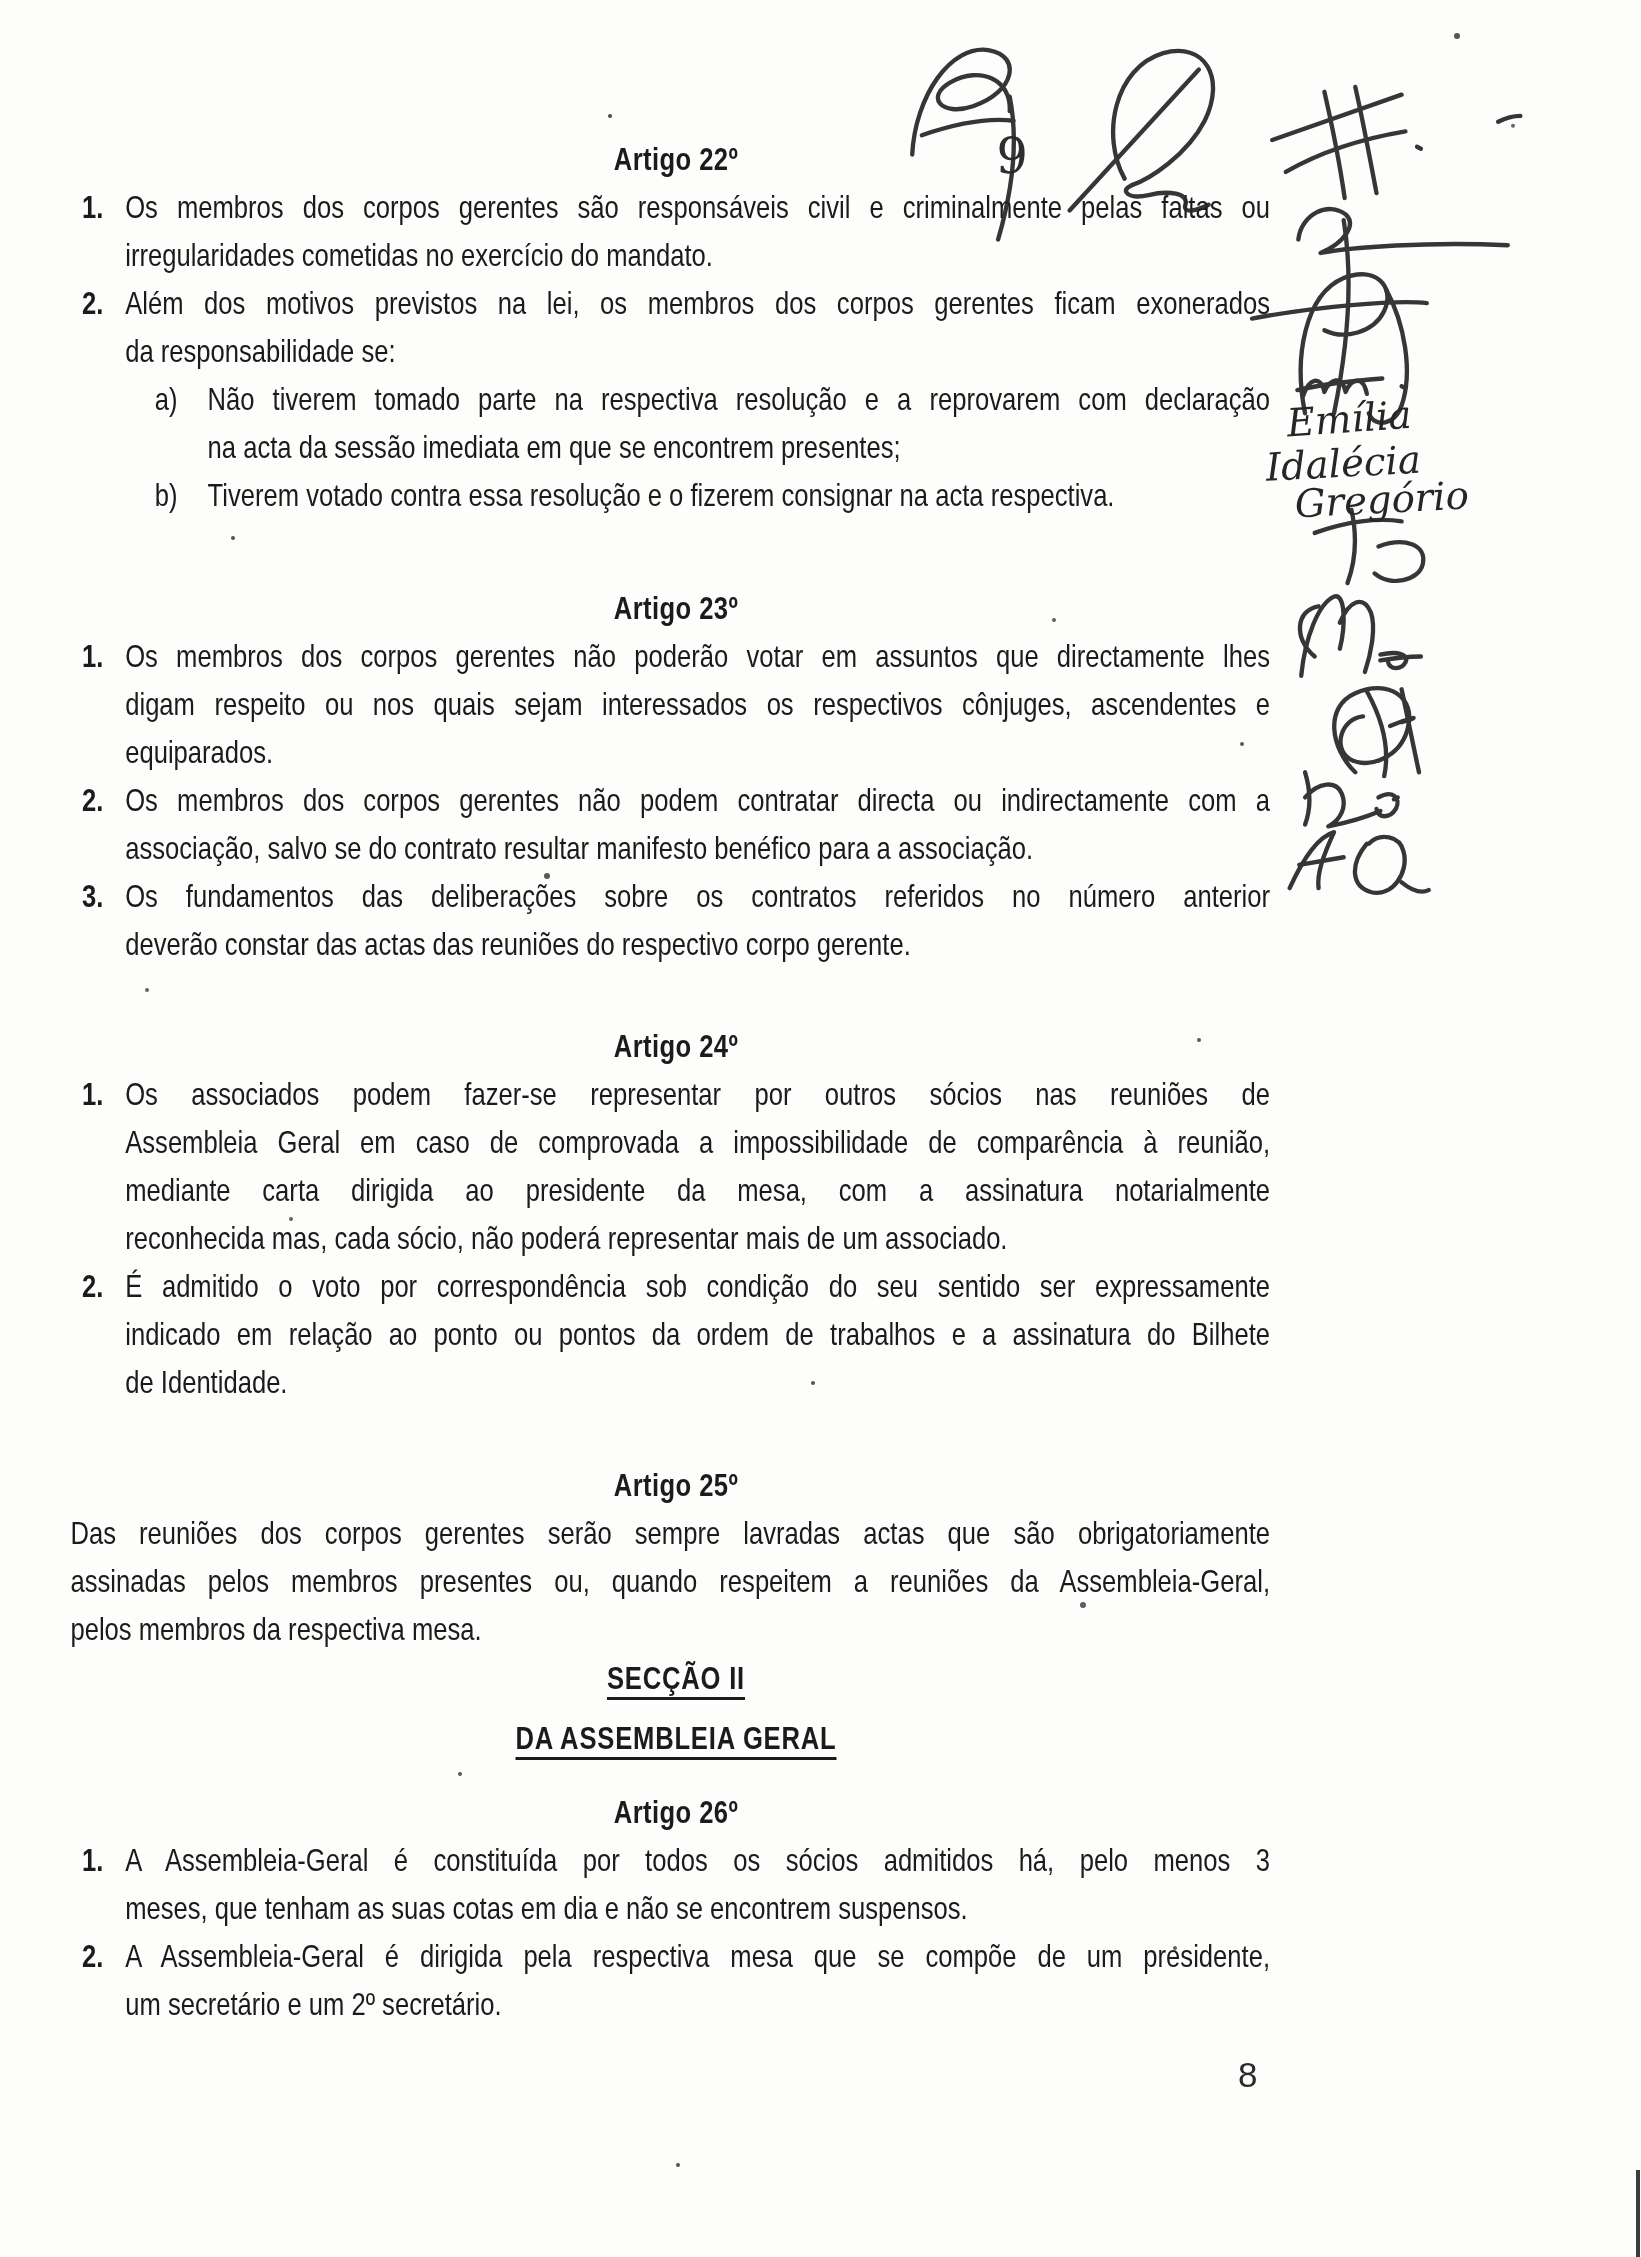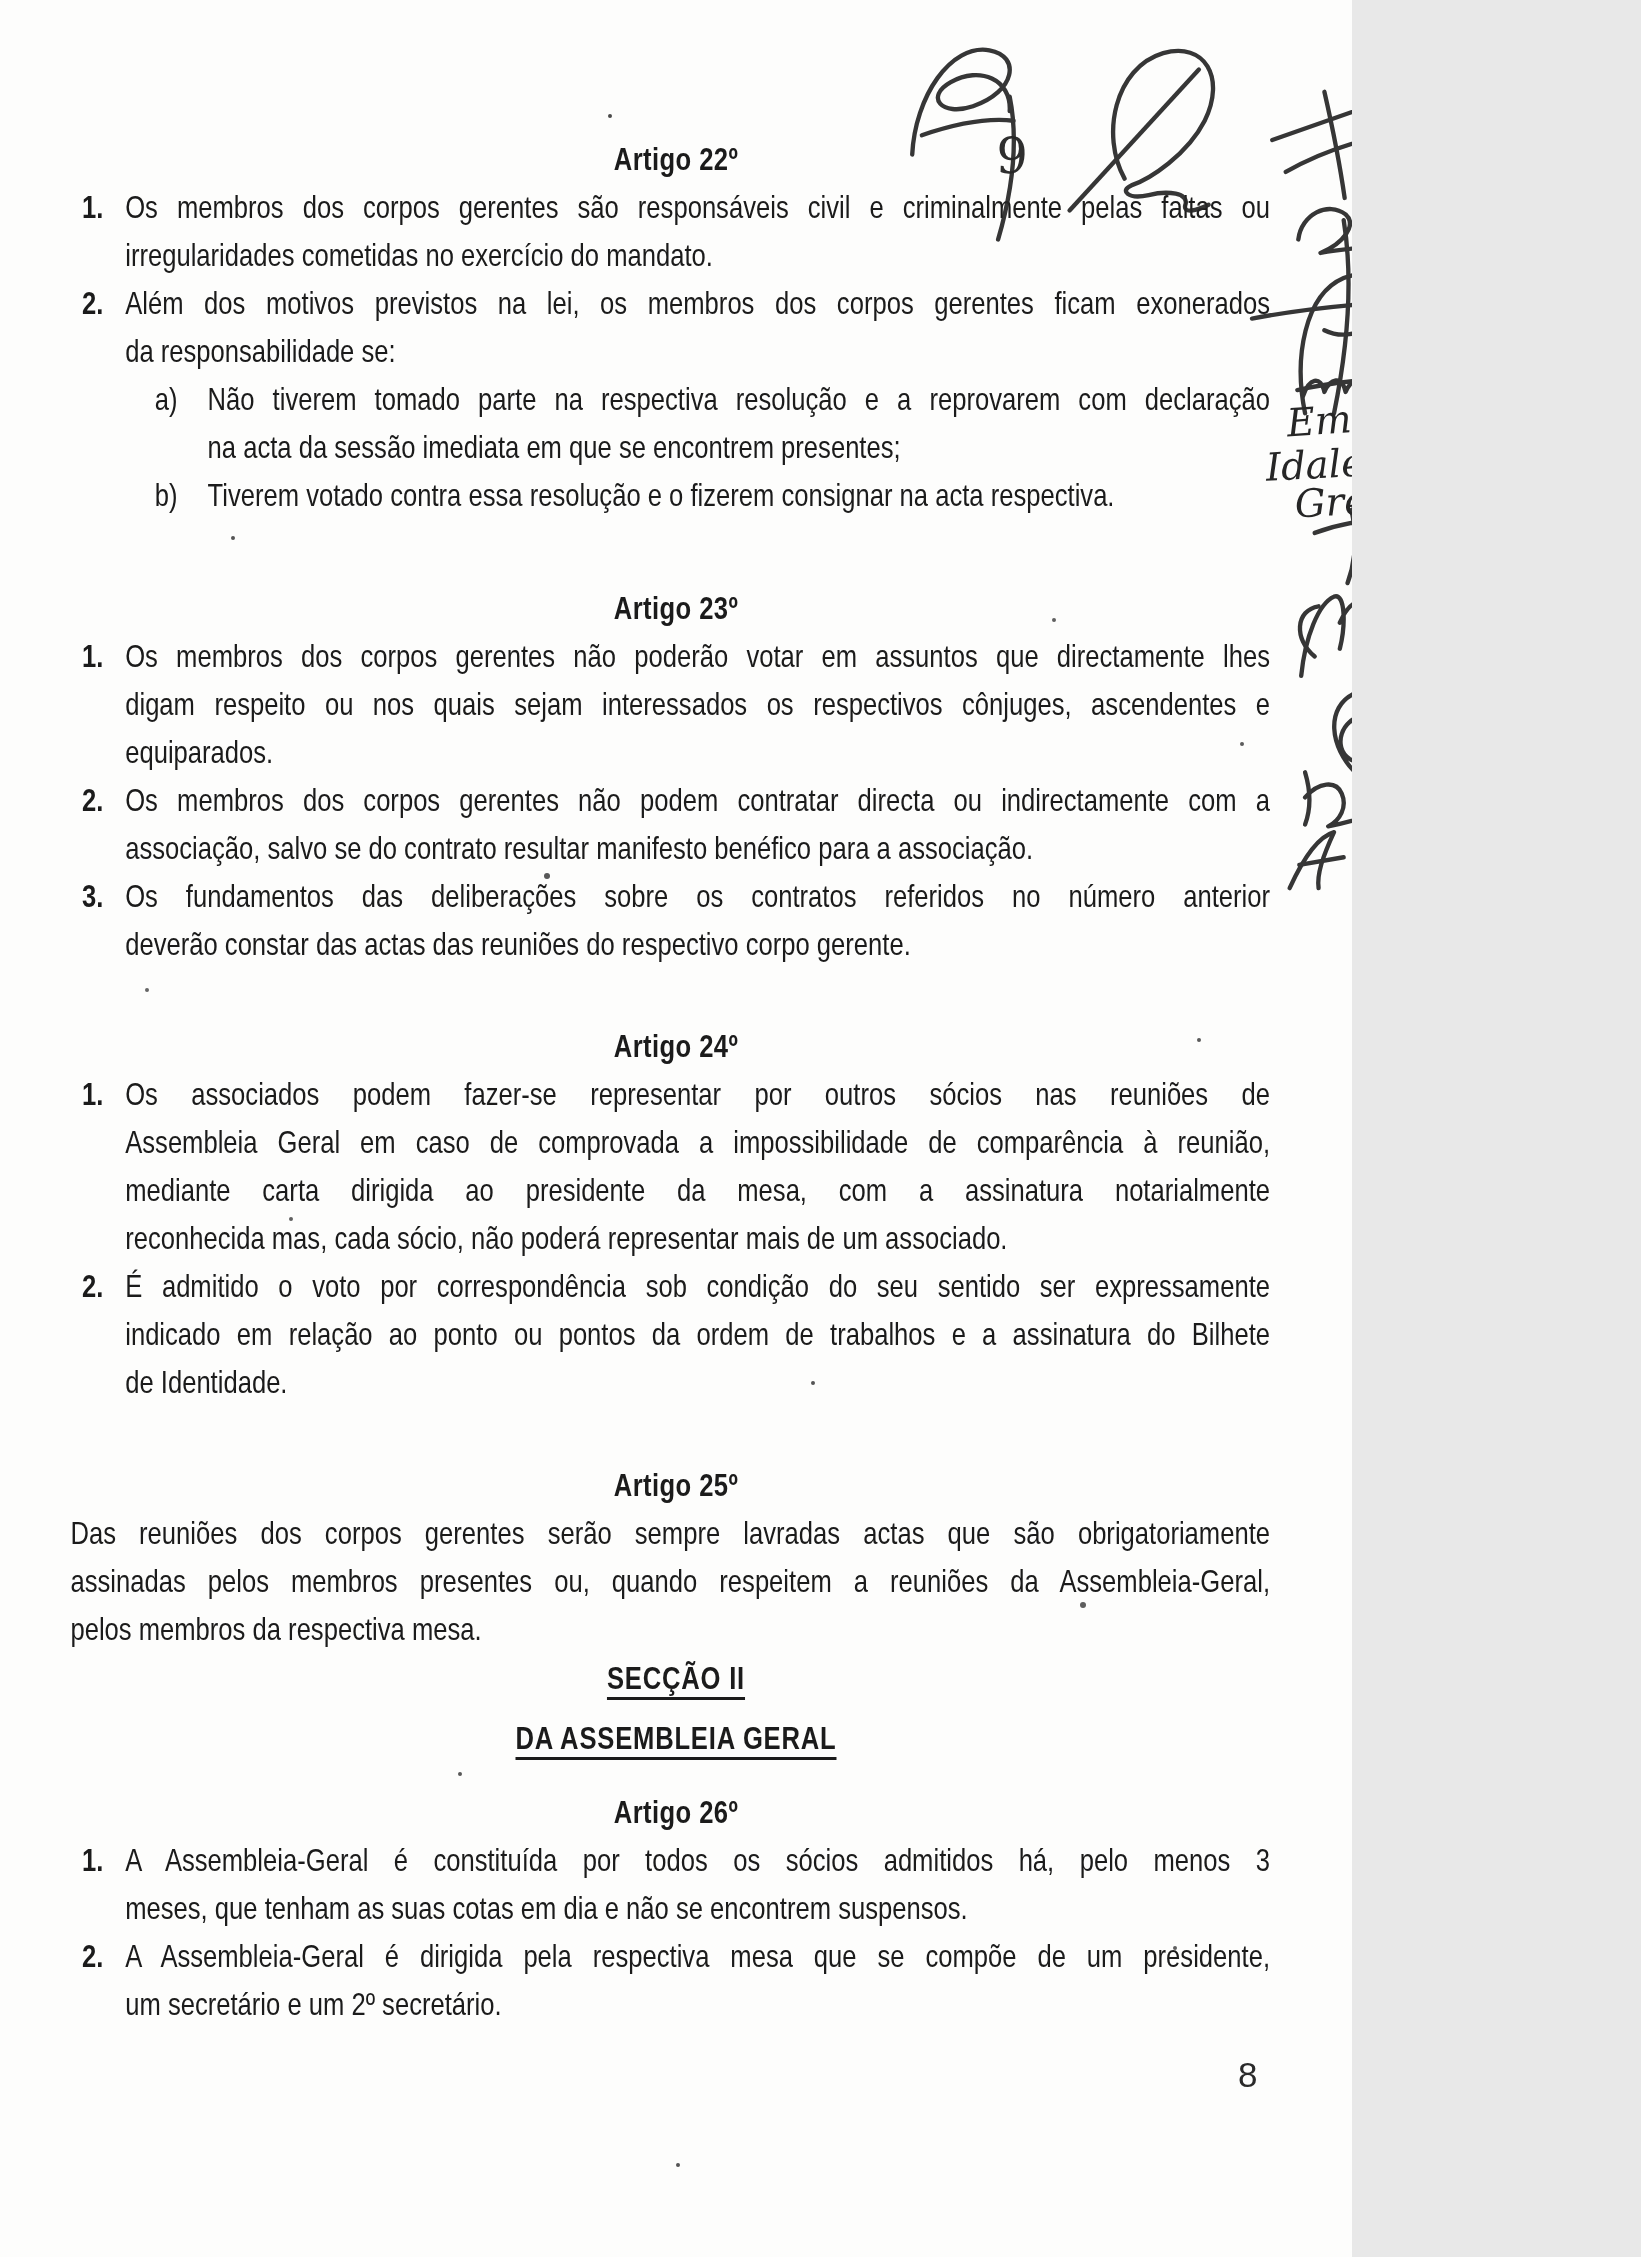--- a/index.html
+++ b/index.html
@@ -1,19 +1,19 @@
 <!DOCTYPE html>
 <html><head>
 <meta charset="utf-8">
 <style>
   html,body{margin:0;padding:0;}
   body{background:#e8e8e8;}
   #page{
     position:relative;
-    width:1352px;height:2257px;
+    width:1641px;height:2257px;
     background:#fdfdfc;
     overflow:hidden;
     font-family:"Liberation Sans", sans-serif;
     color:#1b1b1b;
   }
   
   .tblock{
     position:absolute;
     left:82px;
     width:1485px;

